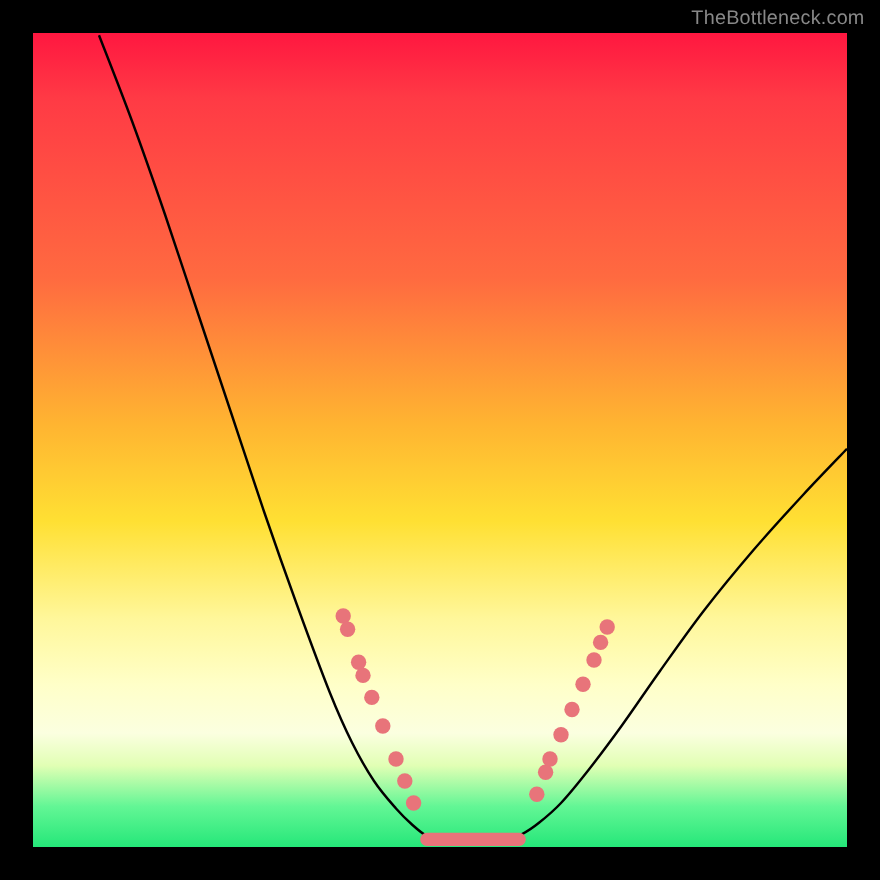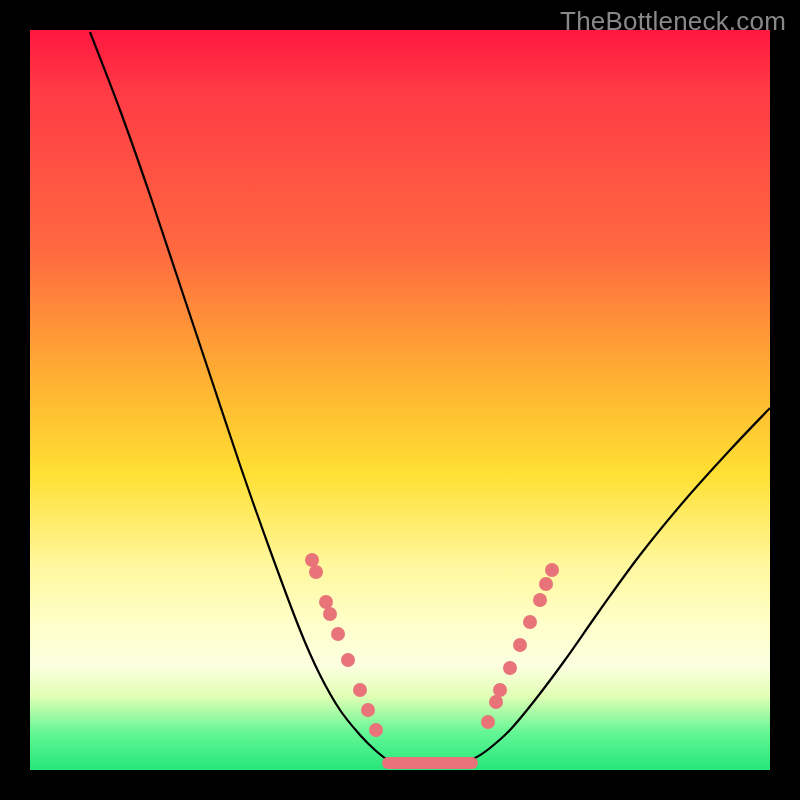--- a/index.html
+++ b/index.html
@@ -9,21 +9,21 @@
     height: 800px;
     background: #000;
     font-family: Arial, sans-serif;
     position: relative;
   }
   .watermark {
     position: absolute;
     top: 6px;
     right: 14px;
     color: #888;
-    font-size: 26px;
+    font-size: 18px;
     font-weight: 500;
     z-index: 10;
     letter-spacing: 0.2px;
   }
   .plot-frame {
     position: absolute;
     left: 30px;
     top: 30px;
     width: 740px;
     height: 740px;

